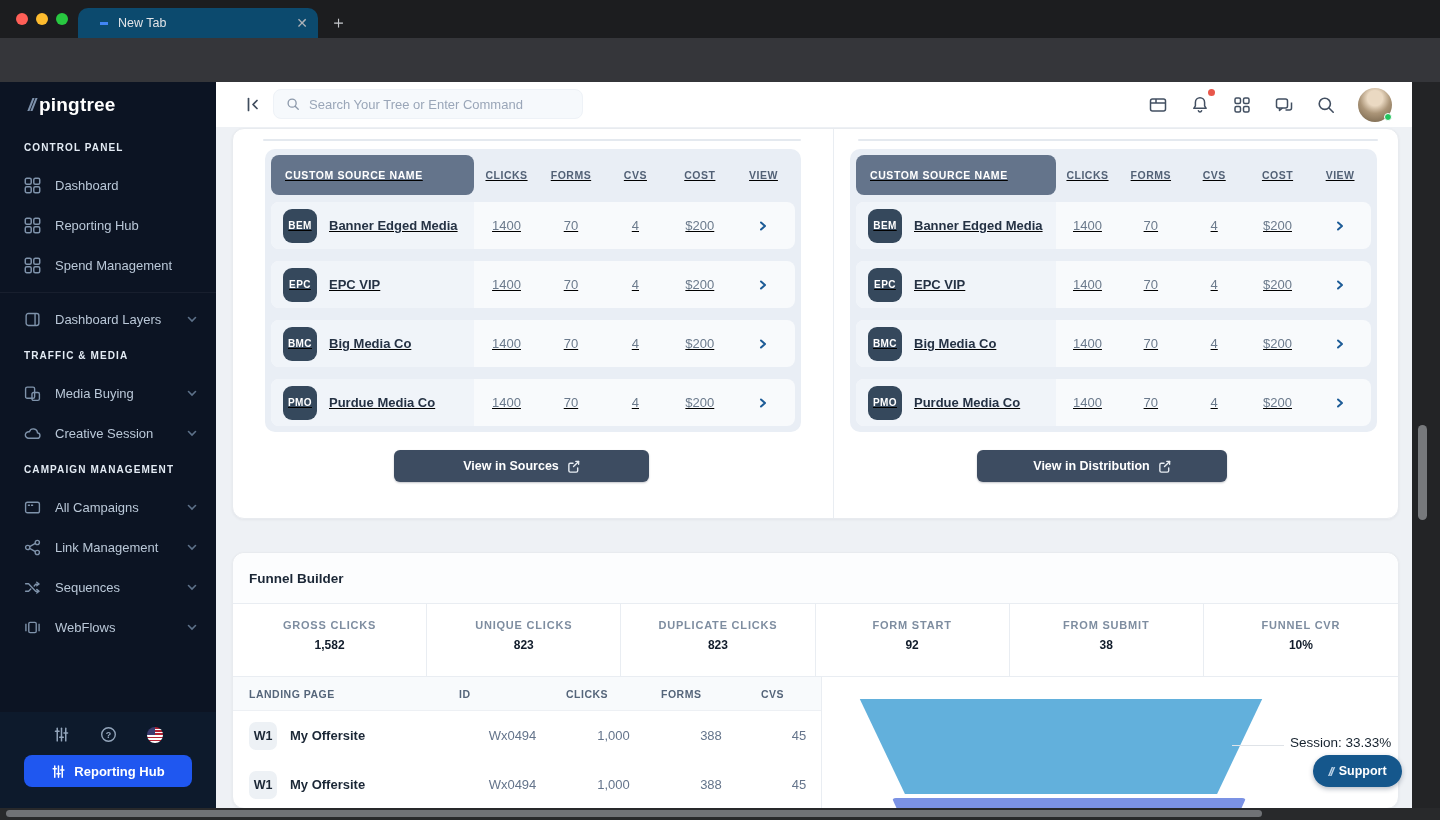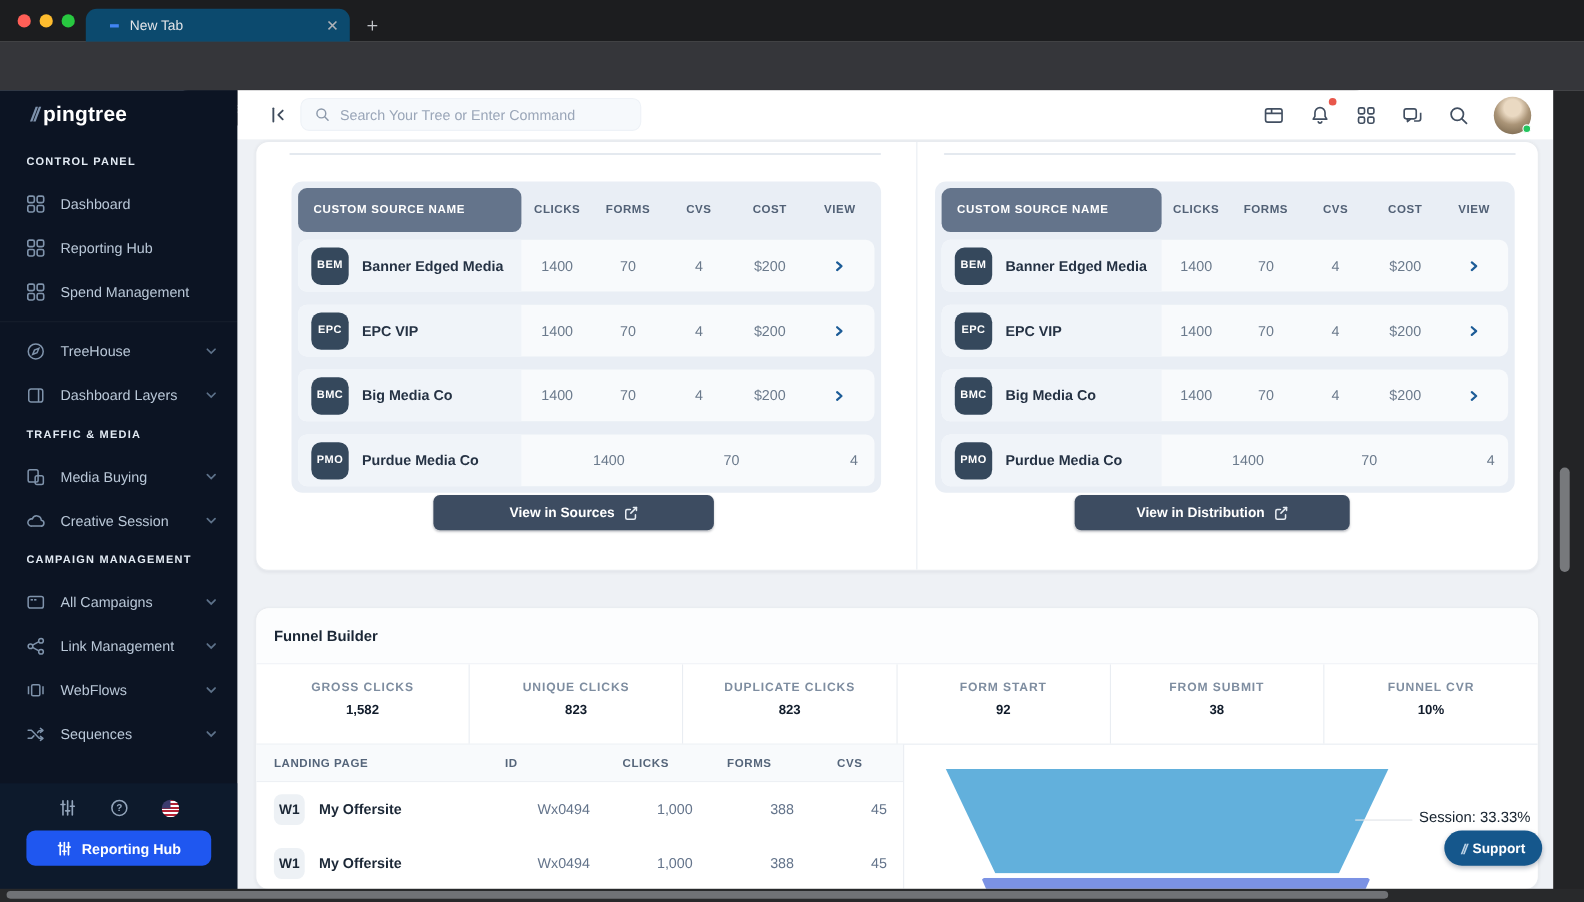--- a/index.html
+++ b/index.html
@@ -79,29 +79,29 @@
 
   .card { position:absolute; background:#fff; border:1px solid #e8ebef; border-radius:12px; box-shadow:0 1px 3px rgba(16,24,40,.05); }
   .card-sources { left:232px; top:46px; width:1167px; height:391px; overflow:hidden; }
   .half { position:absolute; top:0; height:100%; }
   .half-left { left:0; width:600px; }
   .half-right { left:600px; width:567px; border-left:1px solid #e9edf2; }
   .rem-line { position:absolute; top:10px; height:2px; background:#e4e9ef; border-radius:1px; }
   .rem-line.l { left:30px; width:538px; }
   .rem-line.r { left:24px; width:520px; }
 
-  .src-table { position:absolute; top:36px; background:#e9eef5; border-radius:10px; padding:6px; }
+  .src-table { position:absolute; top:20px; background:#e9eef5; border-radius:10px; padding:6px;text-decoration:underline; }
   .src-table.lt { left:32px; width:536px; }
   .src-table.rt { left:16px; width:527px; }
   .srcgrid { display:grid; grid-template-columns:38.8% 12.3% 12.3% 12.3% 12.3% 12%; align-items:center; }
   .srchead { height:40px; margin-bottom:7px; }
   .srchead .hname { height:40px; background:#64748b; border-radius:8px; color:#fff; font-size:10.5px; font-weight:bold; letter-spacing:.6px; display:flex; align-items:center; padding-left:14px; }
   .srchead .hcol { text-align:center; font-size:10.5px; font-weight:bold; color:#526176; letter-spacing:.5px; }
   .srcrow { height:47px; margin-bottom:12px; background:#f8fafc; border-radius:8px; }
-  .srcrow:last-child { margin-bottom:0;gap:47px; }
+  .srcrow:last-child { margin-bottom:0; }
   .srcrow .rname { height:47px; background:#f0f4f9; border-radius:8px 0 0 8px; display:flex; align-items:center; padding-left:12px; gap:12px; }
   .src-badge { width:34px; height:34px; border-radius:9px; background:#35485c; color:#fff; font-size:10px; font-weight:bold; letter-spacing:.4px; display:flex; align-items:center; justify-content:center; }
   .rname .nm { font-size:13px; font-weight:bold; color:#253244; }
   .srcrow .rval { text-align:center; font-size:13px; color:#6b7a8c; }
   .srcrow .rview { display:flex; justify-content:center; }
   .chev-right { width:10px; height:10px; color:#1d5c97; cursor:pointer; }
 
   .view-btn { position:absolute; top:321px; height:32px; border-radius:6px; background:#3d4c61; color:#fff; font-size:12.5px; font-weight:600; display:flex; align-items:center; justify-content:center; gap:8px; cursor:pointer; box-shadow:0 1px 2px rgba(10,20,40,.25); }
   .view-btn .ext-link { width:13px; height:13px; color:#e8edf3; }
   .vb-left { left:161px; width:255px; }
@@ -234,30 +234,20 @@
             <rect x="1.2" y="9.2" width="5.6" height="5.6" rx="1.4"></rect>
             <rect x="9.2" y="9.2" width="5.6" height="5.6" rx="1.4"></rect>
           </svg>
         <span class="ni-label">Spend Management</span>
       </div>
     </div>
 
     <div class="nav-items nav-divider-group">
       <div class="nav-item">
         <svg class="ni-icon" viewBox="0 0 16 16" fill="none" stroke="currentColor" stroke-width="1.3">
-            <circle cx="8" cy="8" r="6.4"></circle>
-            <path d="M10.6 5.4 L9.1 9.1 5.4 10.6 6.9 6.9 z"></path>
-          </svg>
-        <span class="ni-label">TreeHouse</span>
-        <svg class="ni-chev" viewBox="0 0 12 12" fill="none" stroke="currentColor" stroke-width="1.6" stroke-linecap="round">
-            <path d="M2.5 4.5 L6 8 9.5 4.5"></path>
-          </svg>
-      </div>
-      <div class="nav-item">
-        <svg class="ni-icon" viewBox="0 0 16 16" fill="none" stroke="currentColor" stroke-width="1.3">
             <rect x="2" y="2.4" width="12" height="11.2" rx="2"></rect>
             <line x1="10.4" y1="2.4" x2="10.4" y2="13.6"></line>
           </svg>
         <span class="ni-label">Dashboard Layers</span>
         <svg class="ni-chev" viewBox="0 0 12 12" fill="none" stroke="currentColor" stroke-width="1.6" stroke-linecap="round">
             <path d="M2.5 4.5 L6 8 9.5 4.5"></path>
           </svg>
       </div>
     </div>
 
@@ -304,39 +294,39 @@
             <circle cx="12.5" cy="12.7" r="2"></circle>
             <line x1="5.3" y1="7.1" x2="10.7" y2="4.1"></line>
             <line x1="5.3" y1="8.9" x2="10.7" y2="11.9"></line>
           </svg>
         <span class="ni-label">Link Management</span>
         <svg class="ni-chev" viewBox="0 0 12 12" fill="none" stroke="currentColor" stroke-width="1.6" stroke-linecap="round">
             <path d="M2.5 4.5 L6 8 9.5 4.5"></path>
           </svg>
       </div>
       <div class="nav-item">
-        <svg class="ni-icon" viewBox="0 0 16 16" fill="none" stroke="currentColor" stroke-width="1.3">
-            <rect x="4.5" y="3.2" width="7" height="9.6" rx="1.2"></rect>
-            <line x1="1.8" y1="4.5" x2="1.8" y2="11.5"></line>
-            <line x1="14.2" y1="4.5" x2="14.2" y2="11.5"></line>
-          </svg>
-        <span class="ni-label">WebFlows</span>
-        <svg class="ni-chev" viewBox="0 0 12 12" fill="none" stroke="currentColor" stroke-width="1.6" stroke-linecap="round">
-            <path d="M2.5 4.5 L6 8 9.5 4.5"></path>
-          </svg>
-      </div>
-      <div class="nav-item">
         <svg class="ni-icon" viewBox="0 0 16 16" fill="none" stroke="currentColor" stroke-width="1.3" stroke-linecap="round" stroke-linejoin="round">
             <path d="M1.5 4.5 h2.8 L11 11.5 h2.5"></path>
             <path d="M1.5 11.5 h2.8 L6.4 9.4"></path>
             <path d="M9.6 6.6 L11 5 h2.5"></path>
             <path d="M12 3 l2.2 1.7 -2.2 1.7"></path>
             <path d="M12 9.8 l2.2 1.7 -2.2 1.7"></path>
           </svg>
         <span class="ni-label">Sequences</span>
+        <svg class="ni-chev" viewBox="0 0 12 12" fill="none" stroke="currentColor" stroke-width="1.6" stroke-linecap="round">
+            <path d="M2.5 4.5 L6 8 9.5 4.5"></path>
+          </svg>
+      </div>
+      <div class="nav-item">
+        <svg class="ni-icon" viewBox="0 0 16 16" fill="none" stroke="currentColor" stroke-width="1.3">
+            <rect x="4.5" y="3.2" width="7" height="9.6" rx="1.2"></rect>
+            <line x1="1.8" y1="4.5" x2="1.8" y2="11.5"></line>
+            <line x1="14.2" y1="4.5" x2="14.2" y2="11.5"></line>
+          </svg>
+        <span class="ni-label">WebFlows</span>
         <svg class="ni-chev" viewBox="0 0 12 12" fill="none" stroke="currentColor" stroke-width="1.6" stroke-linecap="round">
             <path d="M2.5 4.5 L6 8 9.5 4.5"></path>
           </svg>
       </div>
     </div>
 
     <div class="sb-footer">
       <div class="sb-footer-icons">
         <svg class="fi" viewBox="0 0 16 16" fill="none" stroke="currentColor" stroke-width="1.4" stroke-linecap="round">
             <line x1="4" y1="2" x2="4" y2="14"></line>

